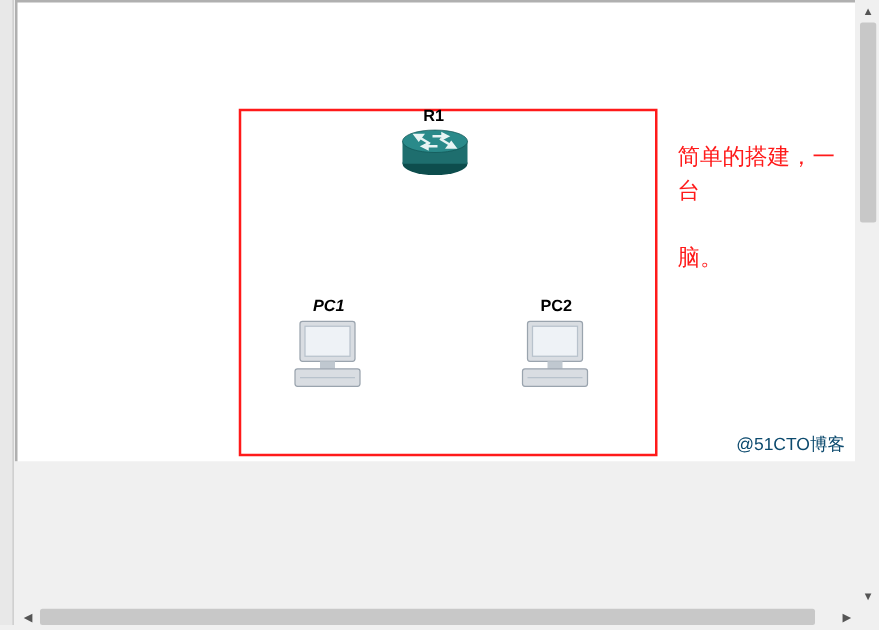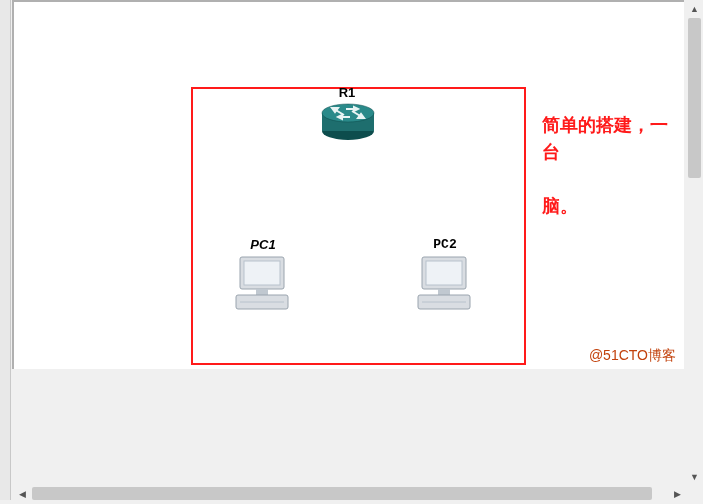--- a/index.html
+++ b/index.html
@@ -119,21 +119,21 @@
   
   .pc {
     position: absolute;
     width: 60px;
     height: 58px;
   }
   
   .watermark {
     position: absolute;
     font-size: 14px;
-    color: #c2410c;
+    color: #0c4a6e;
     pointer-events:none;
   }
 </style>
 </head>
 <body>
 
 <div class="viewport">
 
   <div class="left-gutter"></div>
 
@@ -164,32 +164,32 @@
     <div class="pc" style="left:218px; top:253px;">
       <svg width="60" height="58" viewBox="0 0 60 58">
         <rect x="8" y="2" width="44" height="32" rx="2" fill="#d9dde2" stroke="#9aa4ae"></rect>
         <rect x="12" y="6" width="36" height="24" fill="#eef2f6" stroke="#b8c2cc"></rect>
         <rect x="24" y="34" width="12" height="6" fill="#c0c8d0"></rect>
         <rect x="4" y="40" width="52" height="14" rx="2" fill="#d9dde2" stroke="#9aa4ae"></rect>
         <line x1="8" y1="47" x2="52" y2="47" stroke="#b8c2cc"></line>
       </svg>
     </div>
 
-    <div class="node-label" style="left:401px; top:235px;font-family:Liberation Mono, monospace;">PC2</div>
+    <div class="node-label" style="left:401px; top:235px;">PC2</div>
     <div class="pc" style="left:400px; top:253px;">
       <svg width="60" height="58" viewBox="0 0 60 58">
         <rect x="8" y="2" width="44" height="32" rx="2" fill="#d9dde2" stroke="#9aa4ae"></rect>
         <rect x="12" y="6" width="36" height="24" fill="#eef2f6" stroke="#b8c2cc"></rect>
         <rect x="24" y="34" width="12" height="6" fill="#c0c8d0"></rect>
         <rect x="4" y="40" width="52" height="14" rx="2" fill="#d9dde2" stroke="#9aa4ae"></rect>
         <line x1="8" y1="47" x2="52" y2="47" stroke="#b8c2cc"></line>
       </svg>
     </div>
 
-    <div class="annotation" style="left:528px; top:110px;font-weight:bold;">
+    <div class="annotation" style="left:528px; top:110px;">
       <span>简单的搭建，一台</span><br>
       <br>
       <span>脑。</span>
     </div>
 
     <div class="watermark" style="right:8px; bottom:4px;">@51CTO博客</div>
   </div>
 
   <div class="vscroll">
     <div class="arrow-up">▲</div>

